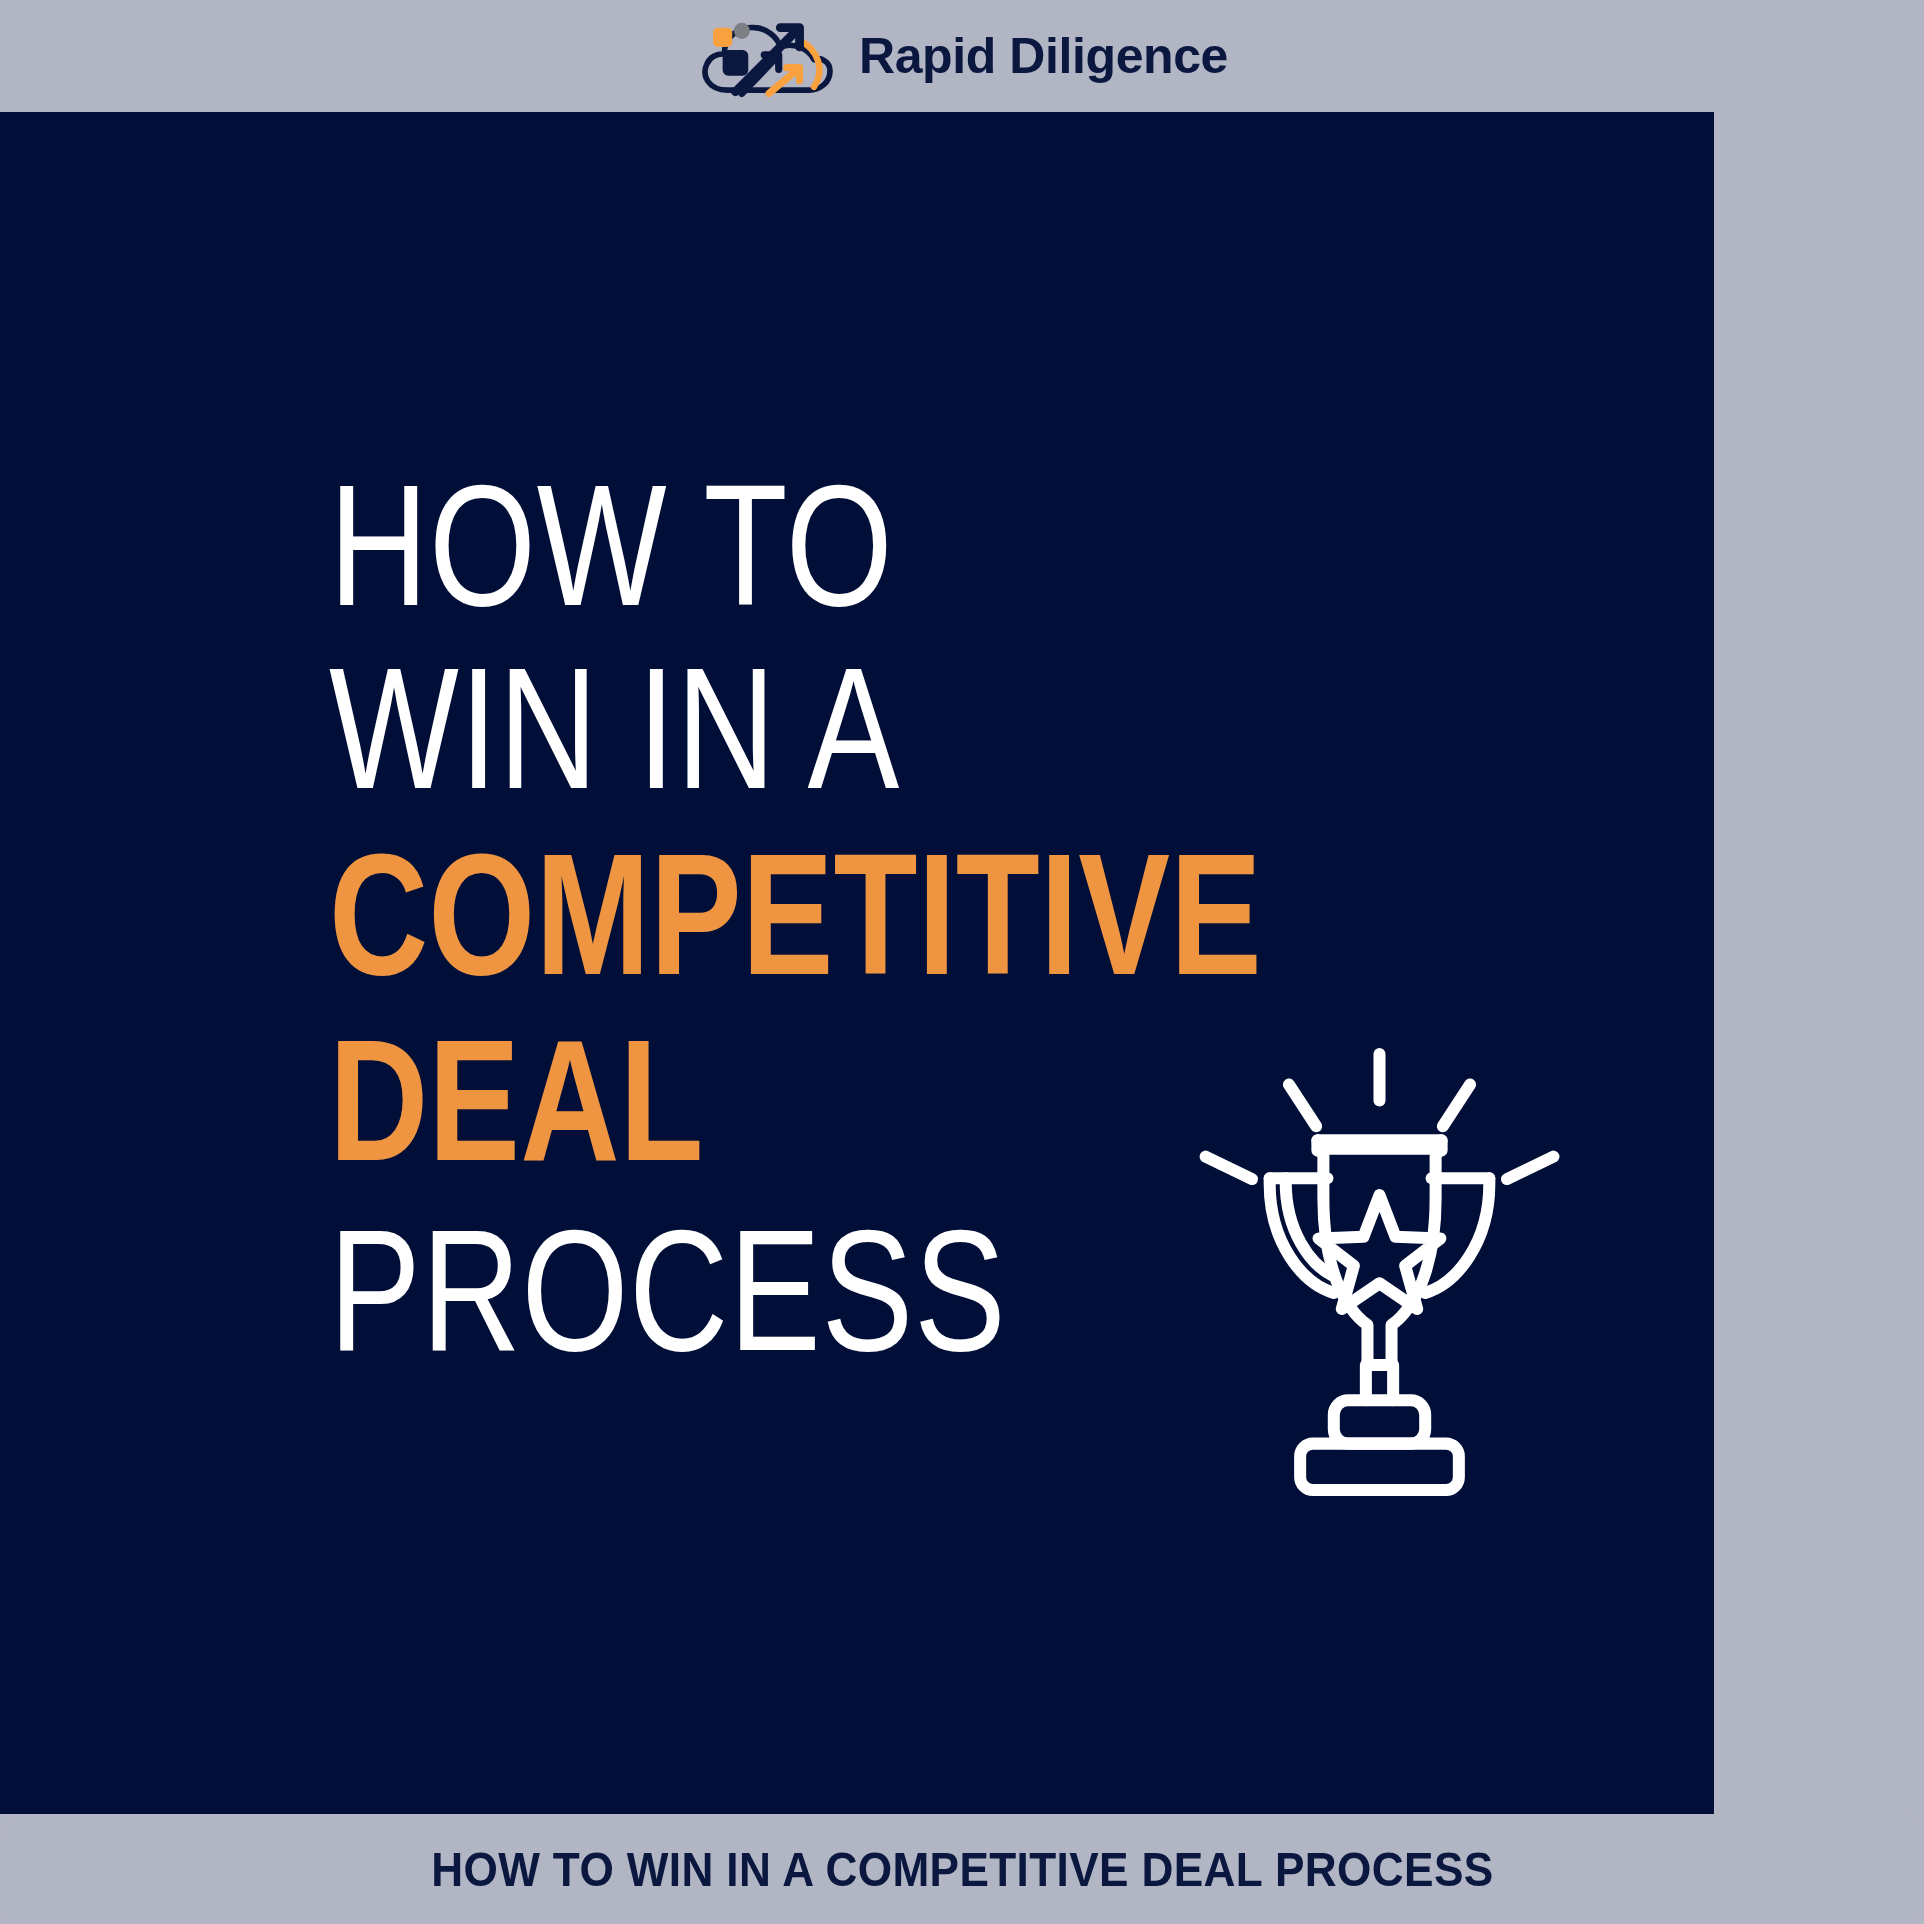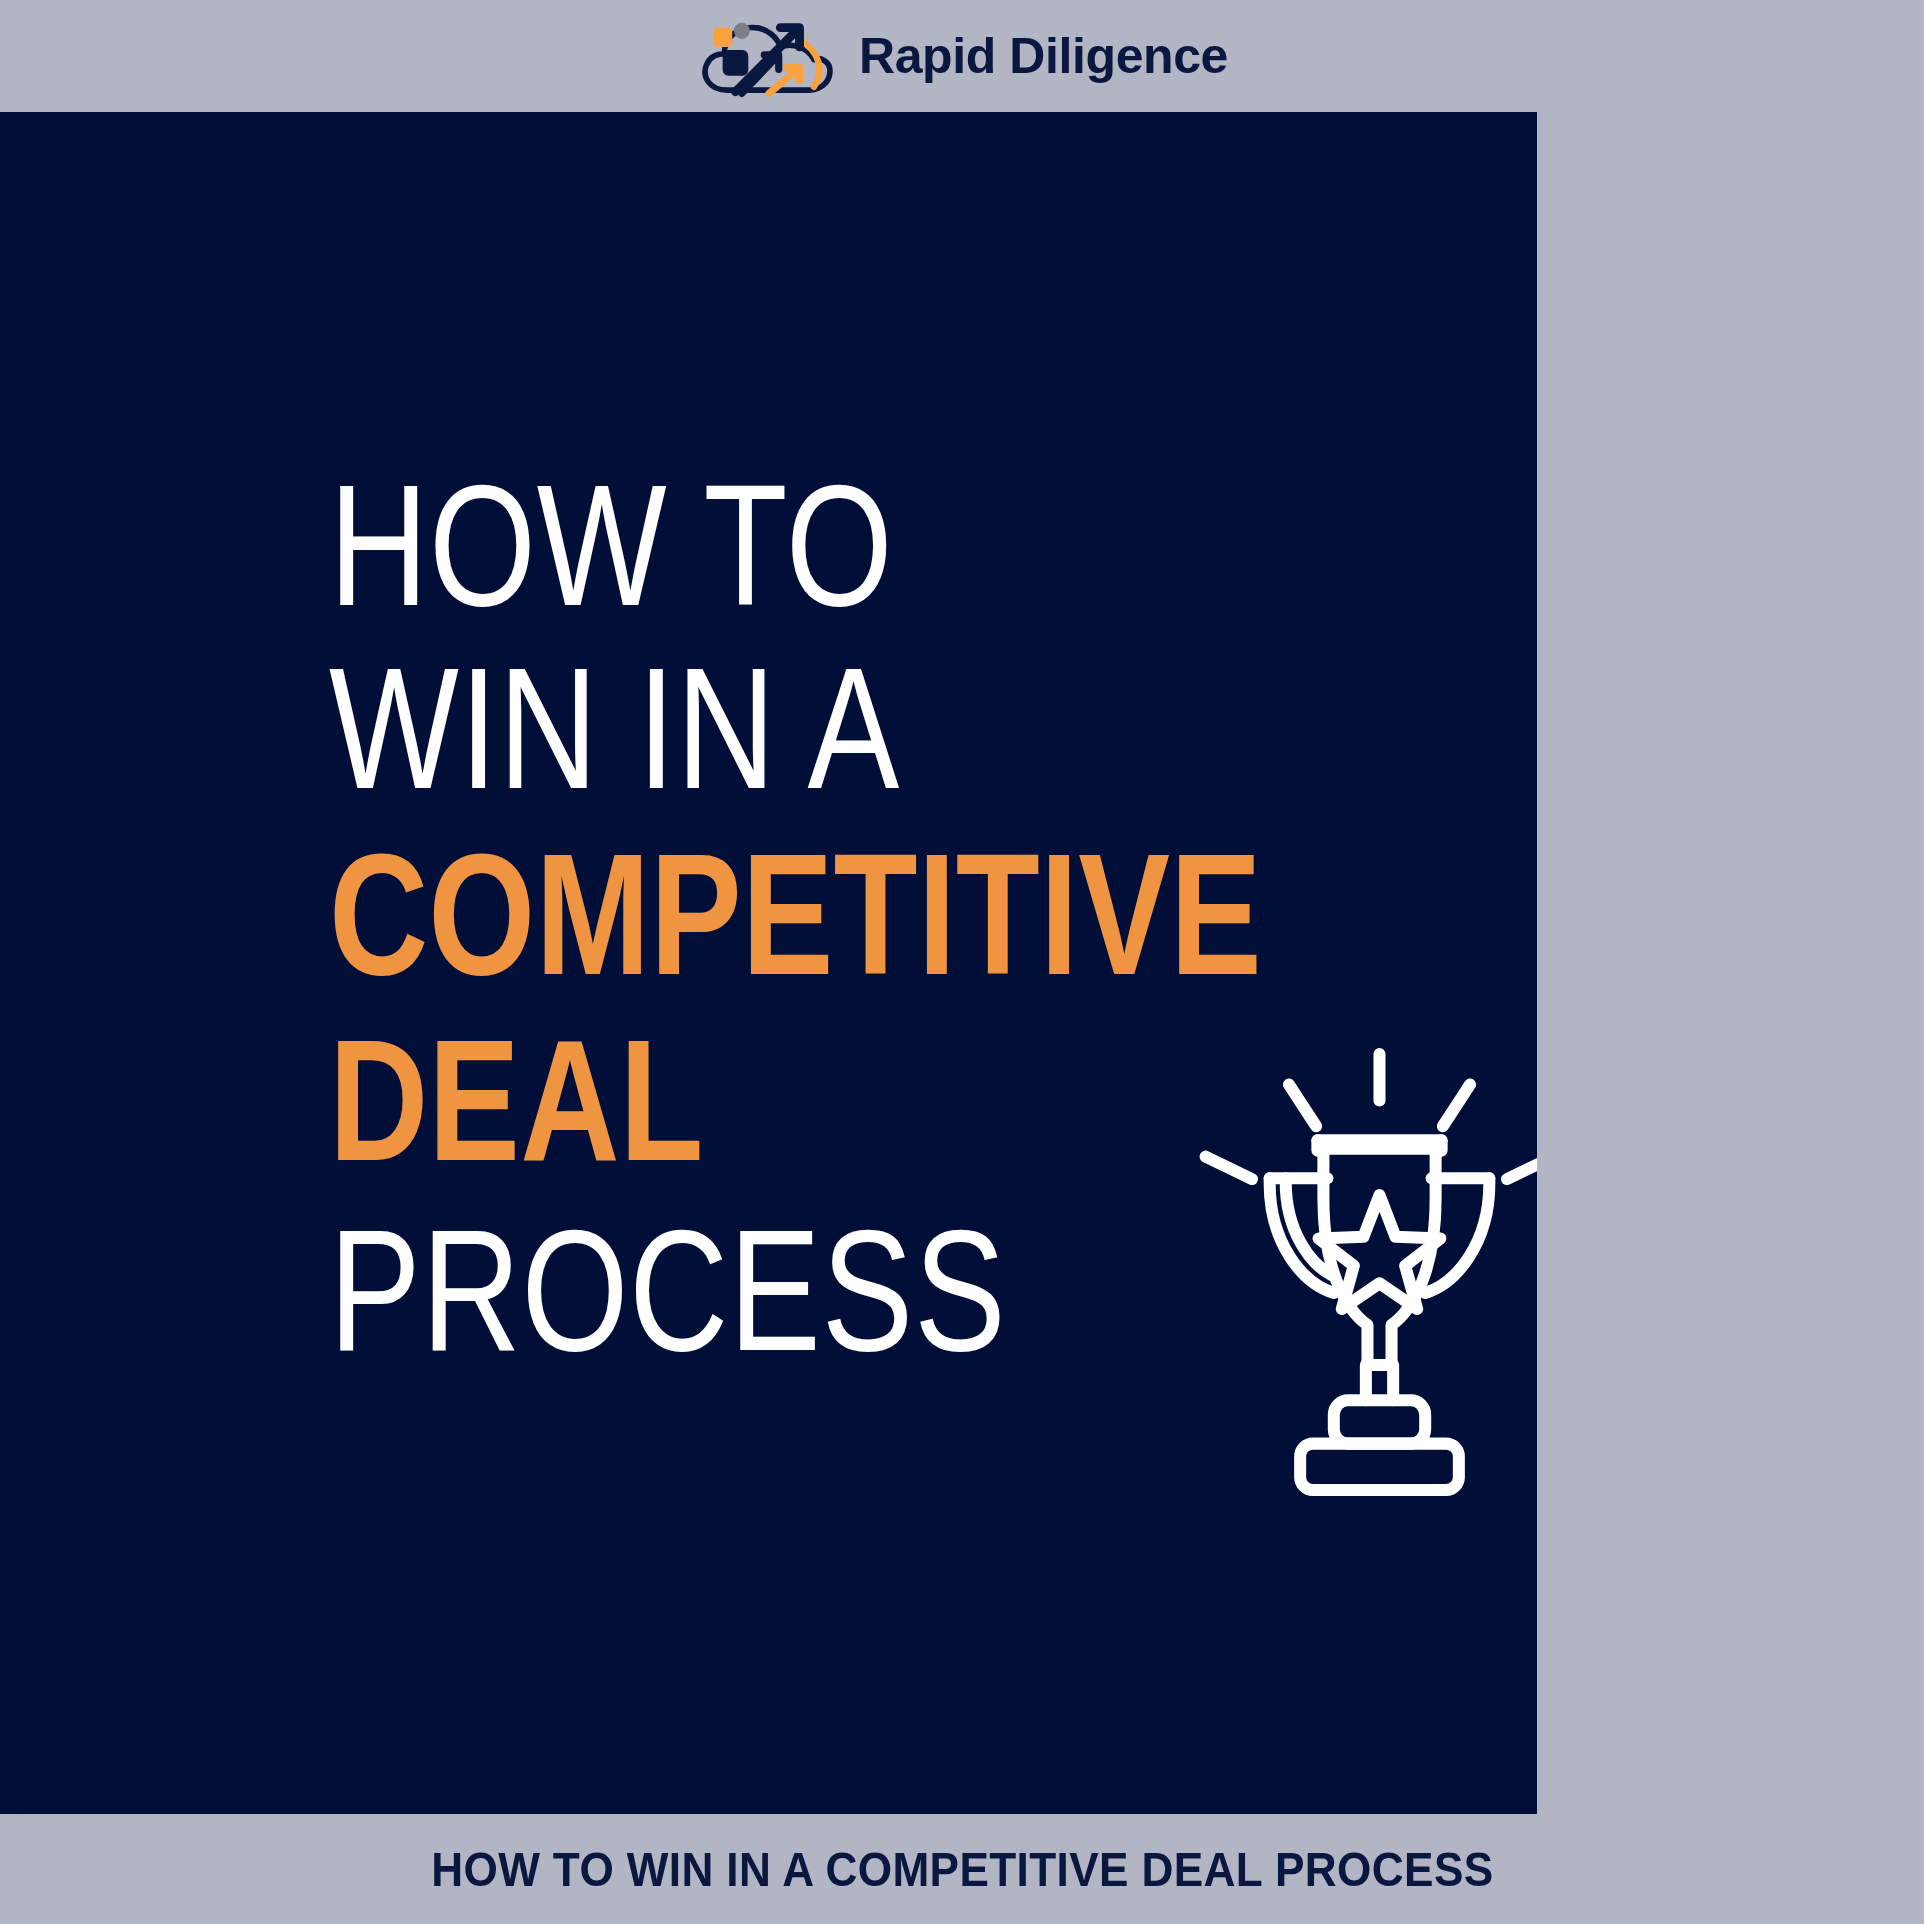--- a/index.html
+++ b/index.html
@@ -51,21 +51,21 @@
     color: #0a173f;
     line-height: 1;
     white-space: nowrap;
   }
 
   
   .canvas {
     position: absolute;
     top: 112px;
     left: 0;
-    width: 1537px;
+    width: 1714px;
     height: 1702px;
     background: #010f38;
     overflow: hidden;
   }
 
   
   .headline {
     position: absolute;
     left: 329px;
     top: 349px;

